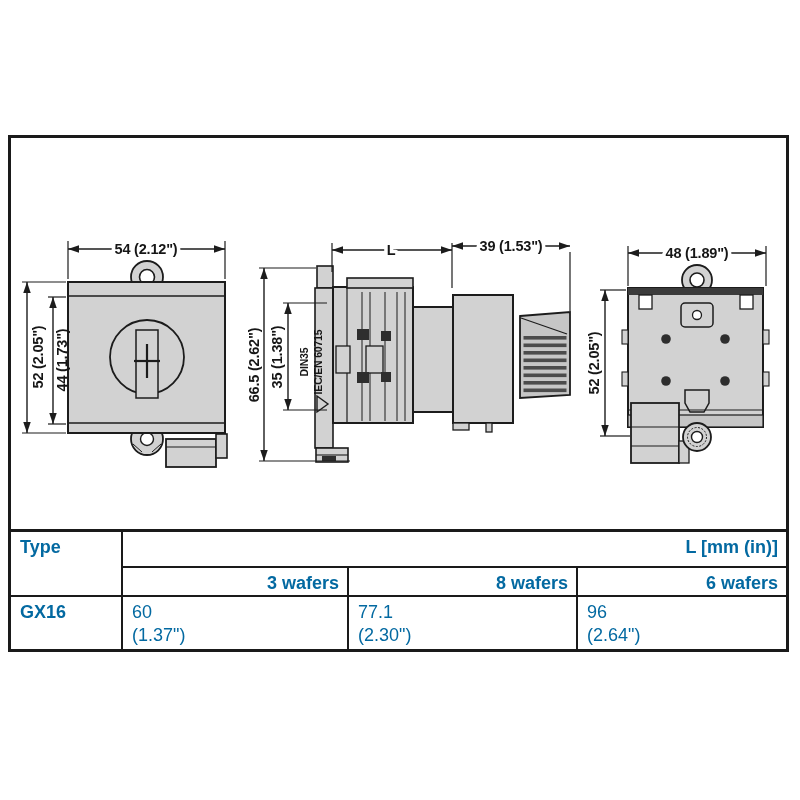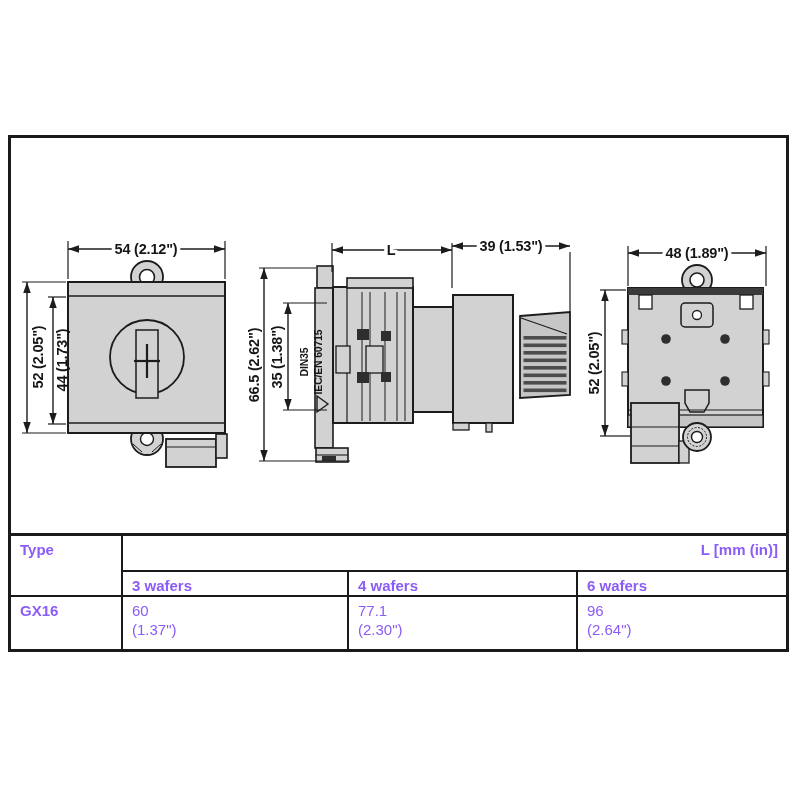--- a/index.html
+++ b/index.html
@@ -14,28 +14,28 @@
   .dark{fill:#2e2e2e;stroke:none;}
   .dim{stroke:#1c1c1c;stroke-width:1.4;fill:none;marker-start:url(#arr);marker-end:url(#arr);}
   .ext{stroke:#1c1c1c;stroke-width:1.2;fill:none;}
   .dimtxt{font-family:"Liberation Sans",sans-serif;font-weight:bold;font-size:14.5px;fill:#161616;
           text-anchor:middle;dominant-baseline:central;letter-spacing:-0.2px;}
   .halo{paint-order:stroke;stroke:#ffffff;stroke-width:7px;stroke-linejoin:round;}
   .small{font-size:10.5px;letter-spacing:-0.2px;}
   
   .tablewrap{position:absolute;left:0;bottom:0;width:775px;}
   table{border-collapse:collapse;table-layout:fixed;width:775px;border-top:3px solid #1a1a1a;background:#fff;}
-  td{border:2px solid #1a1a1a;vertical-align:top;padding:4px 8px 0 9px;font-size:15px;color:#8b5cf6;line-height:1.28;}
+  td{border:2px solid #1a1a1a;vertical-align:top;padding:4px 8px 0 9px;font-size:18px;color:#0369a1;line-height:1.28;}
   td:first-child{border-left:none;}
   td:last-child{border-right:none;}
   tr:first-child td{border-top:none;}
   tr:last-child td{border-bottom:none;}
   td.b{font-weight:bold;}
   td.c{text-align:right;}
-  tr.r1{height:36px;} tr.r2{height:23px;} tr.r3{height:53px;}
+  tr.r1{height:36px;} tr.r2{height:23px;text-align:right;} tr.r3{height:53px;}
 </style>
 </head>
 <body>
 
 <div class="frame">
 
   <svg class="drawing" width="775" height="384" viewBox="11 138 775 384" xmlns="http://www.w3.org/2000/svg">
     <defs>
       <marker id="arr" viewBox="0 0 10 8" refX="10" refY="4" markerWidth="11" markerHeight="9" markerUnits="userSpaceOnUse" orient="auto-start-reverse">
         <path d="M10,4 L0,0.6 L0,7.4 Z" fill="#1c1c1c"></path>
@@ -198,21 +198,21 @@
           <col style="width:229px">
           <col style="width:209px">
         </colgroup>
       <tbody>
           <tr class="r1">
         <td class="b" rowspan="2">Type</td>
         <td class="b c" colspan="3">L [mm (in)]</td>
       </tr>
       <tr class="r2">
         <td class="b">3 wafers</td>
-        <td class="b">4 wafers</td>
+        <td class="b">8 wafers</td>
         <td class="b">6 wafers</td>
       </tr>
       <tr class="r3">
         <td class="b">GX16</td>
         <td>
           <div>60</div>
           <div>(1.37")</div>
         </td>
         <td>
           <div>77.1</div>

